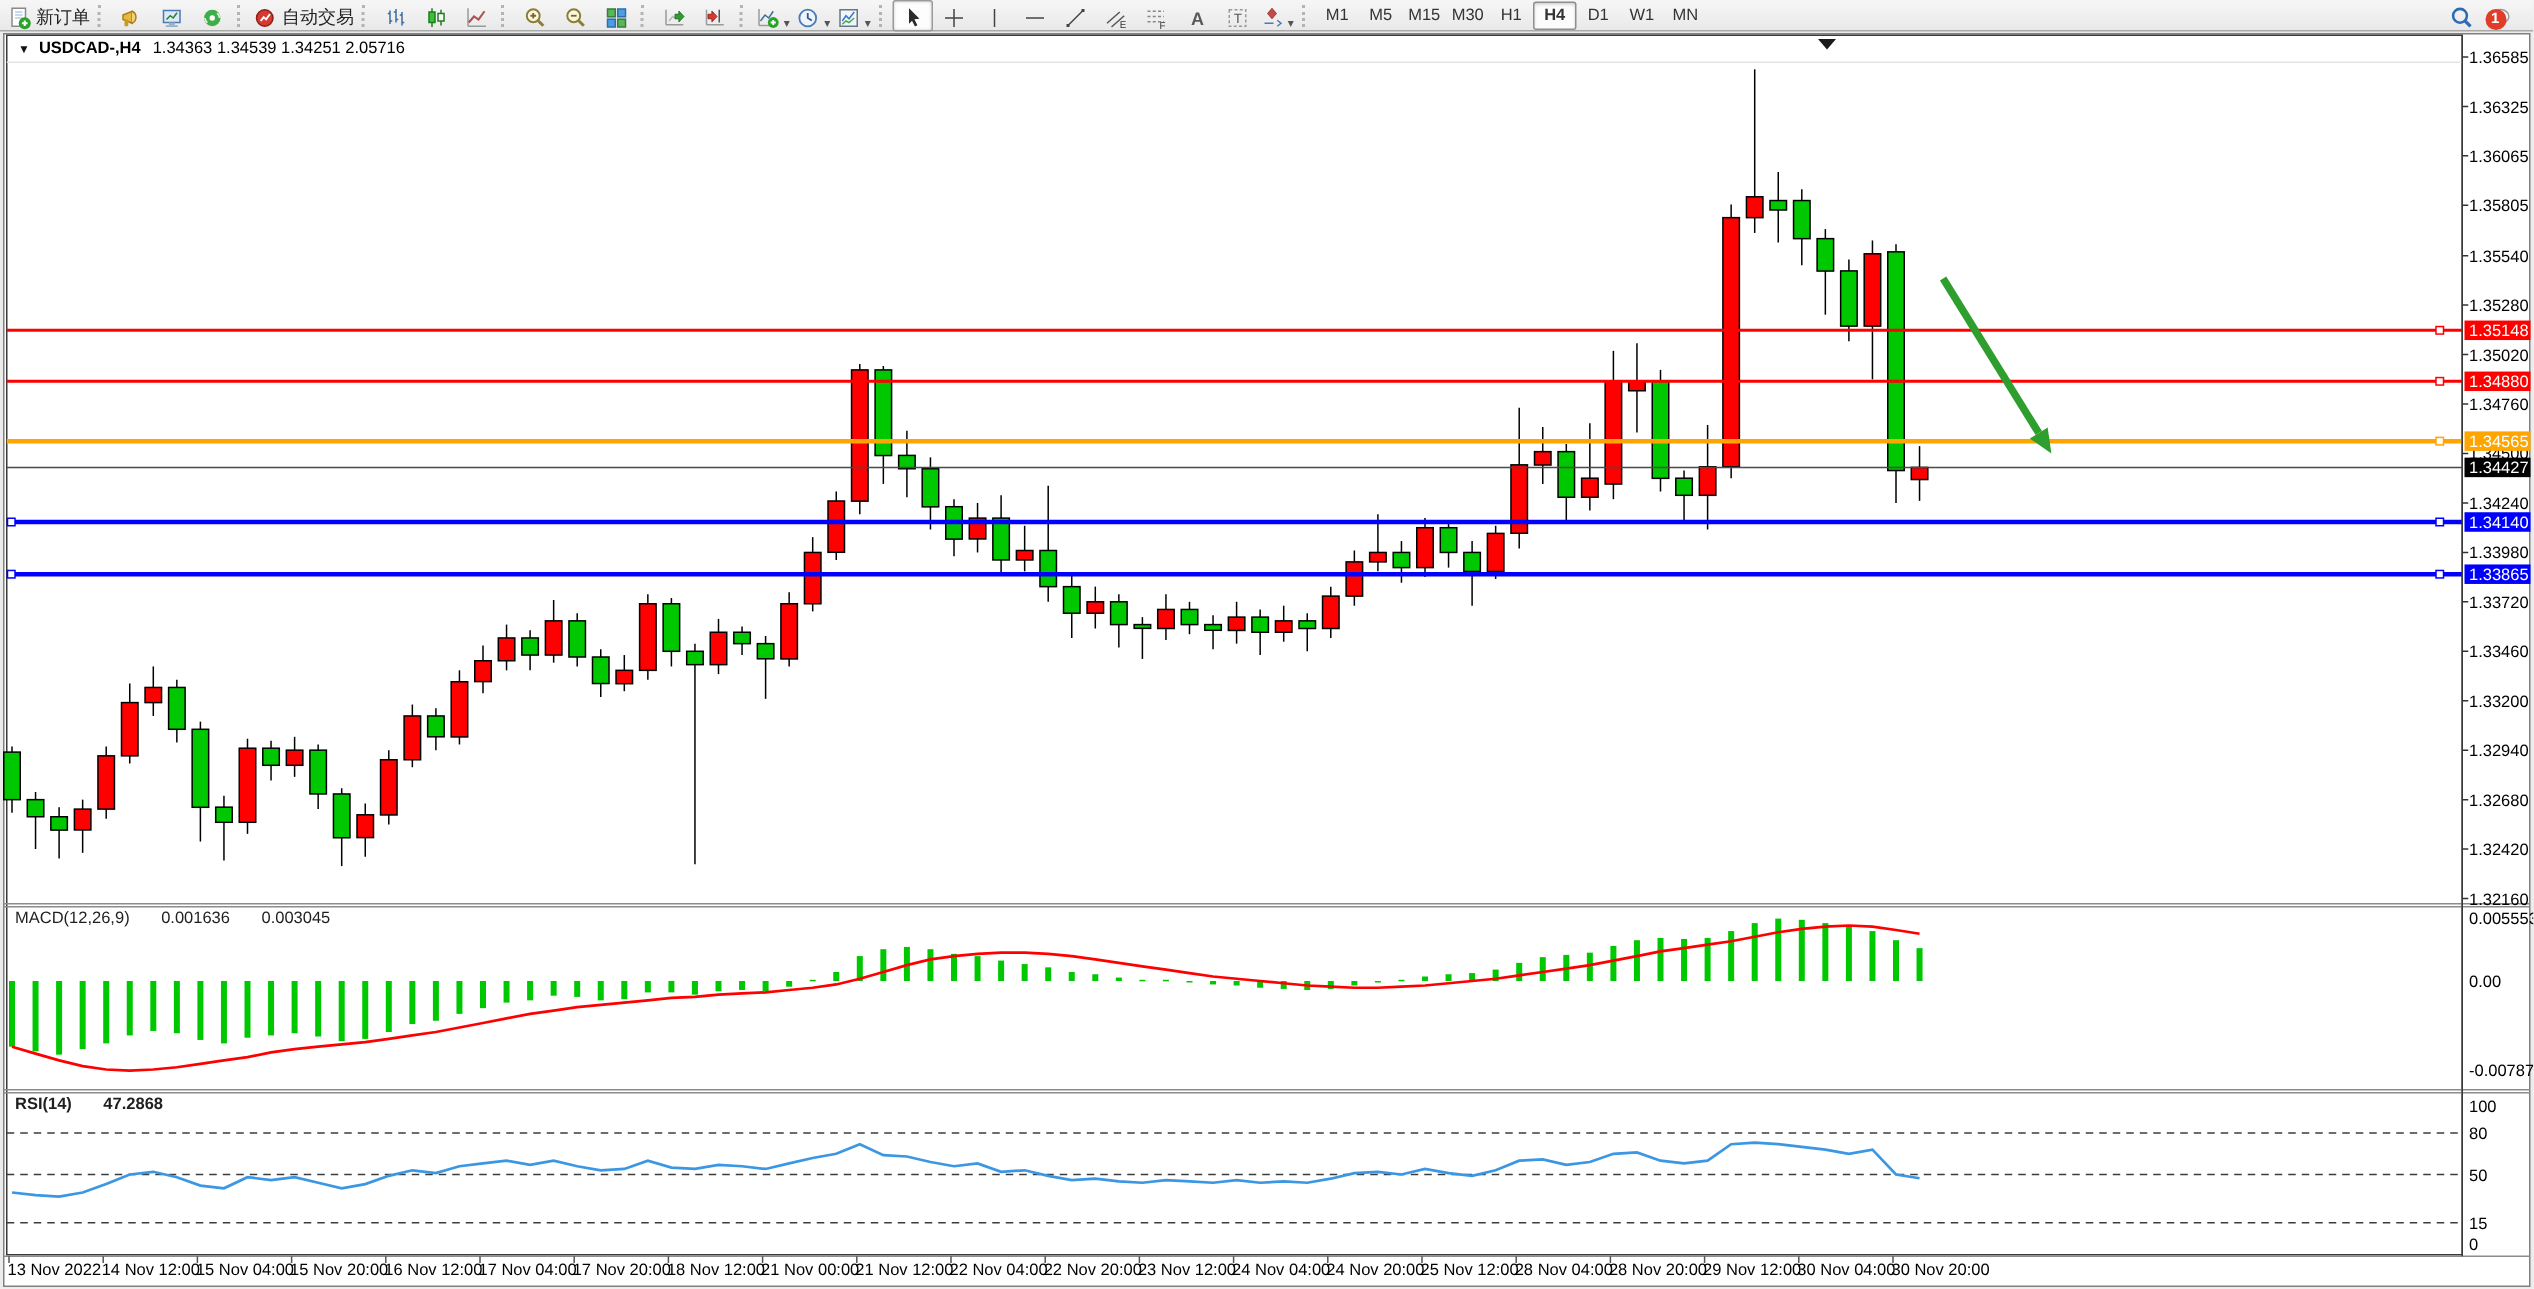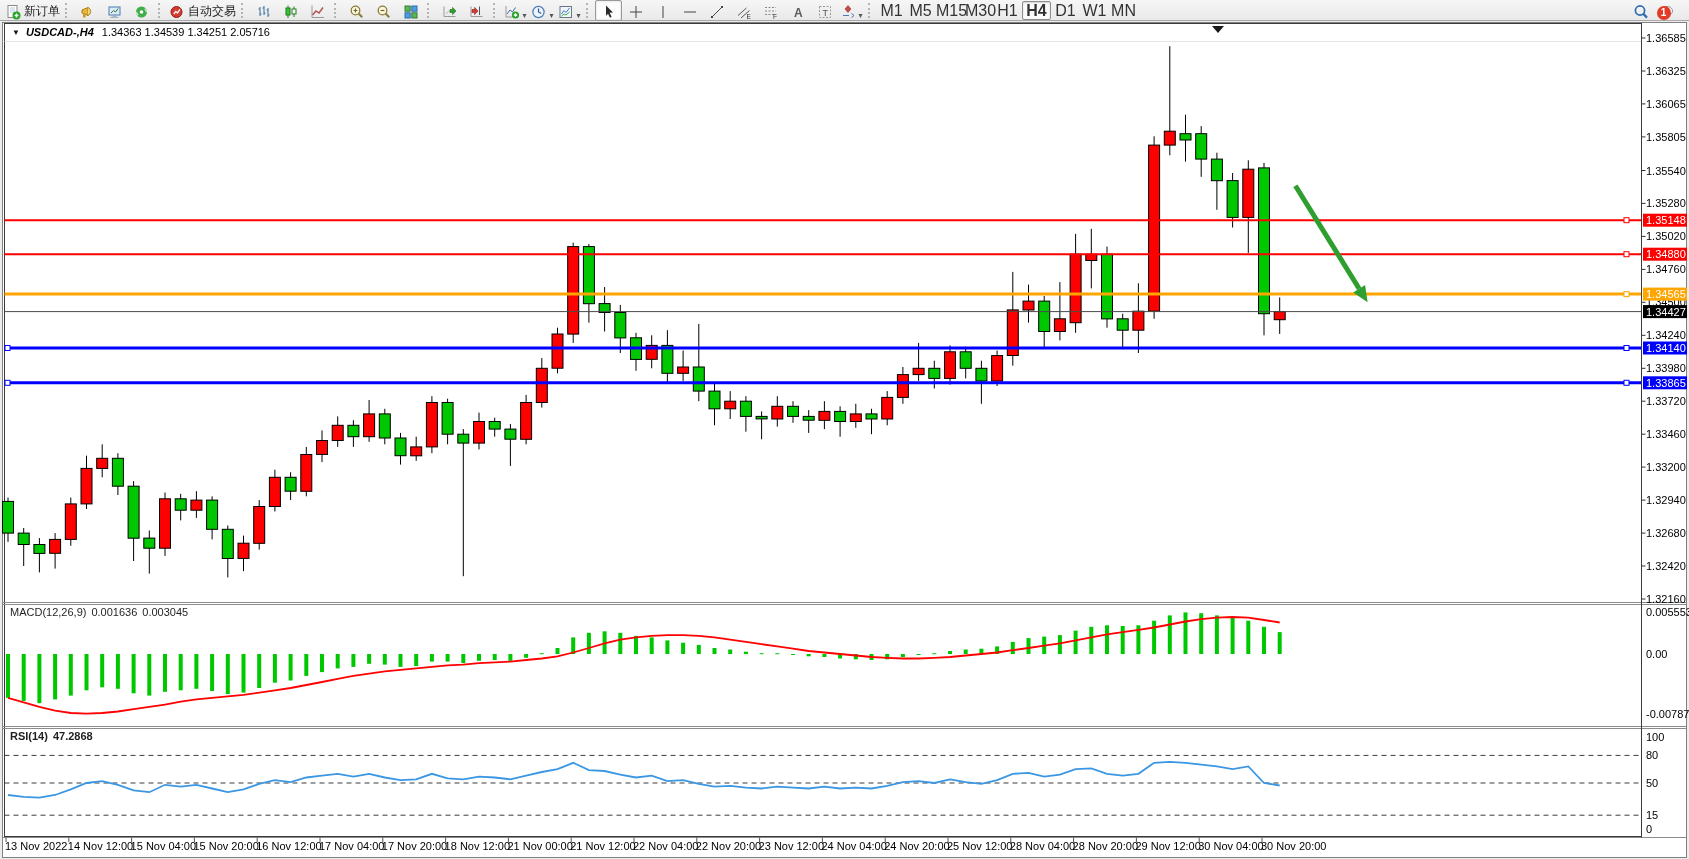--- a/index.html
+++ b/index.html
@@ -6,32 +6,32 @@
   #stage{position:relative;width:1689px;height:859px;overflow:hidden;background:#ececec;}
   
   #toolbar{position:absolute;left:0;top:0;width:1689px;height:21px;background:linear-gradient(#f6f6f6,#e9e9e9);
            border-bottom:1px solid #a8a8a8;display:flex;align-items:center;padding-left:3px;box-sizing:border-box;z-index:5;}
   .tb-btn{height:19px;min-width:23px;display:flex;align-items:flex-end;justify-content:center;border:1px solid transparent;
           border-radius:2px;padding:0 1px;cursor:default;}
   .tb-btn.active{border-color:#9a9a9a;background:#fdfdfd;box-shadow:inset 0 0 2px #c8c8c8;}
   .tb-btn .lbl{font-size:12px;color:#222;margin-left:3px;white-space:nowrap;}
   .tb-btn .caret{font-size:8px;color:#555;margin-left:2px;}
   .sep{width:4px;height:15px;margin:0 3px;border-left:2px dotted #b4b4b4;}
-  .tf{width:27px;height:17px;font-size:16px;color:#333;text-align:center;line-height:17px;border:1px solid transparent;border-radius:2px;}
+  .tf{width:27px;height:17px;font-size:11px;color:#333;text-align:center;line-height:17px;border:1px solid transparent;border-radius:2px;}
   .tf.active{background:#fcfcfc;border-color:#8e8e8e;box-shadow:inset 0 1px 2px #d0d0d0;font-weight:bold;}
   #tb-right{margin-left:auto;margin-right:8px;display:flex;align-items:center;}
   #chat-badge{position:absolute;margin-left:-8px;margin-top:-12px;background:#e03c28;color:#fff;font-size:10px;font-weight:bold;
               width:14px;height:14px;border-radius:8px;text-align:center;line-height:14px;}
   
   #chart-area{position:absolute;left:0;top:0;width:1689px;height:859px;}
   #titlebar{position:absolute;left:12px;top:26px;z-index:4;font-size:11px;color:#000;display:flex;align-items:center;}
   #titlebar .tri{font-size:8px;margin-right:6px;color:#111;}
-  #titlebar .sym{font-weight:bold;margin-right:8px;font-style:italic;}
+  #titlebar .sym{font-weight:bold;margin-right:8px;}
   .ind-label{position:absolute;z-index:4;font-size:11px;color:#1f1f1f;}
-  .ind-label span{margin-right:5px;}
+  .ind-label span{margin-right:21px;}
 </style>
 </head>
 <body>
 
 <div id="stage">
   <div id="chart-area">
     <svg id="chart-svg" width="1689" height="859">
         <rect x="2.5" y="22.5" width="1684" height="835" fill="#ffffff" stroke="#808080"></rect>
         <rect x="4.5" y="23.5" width="1637" height="813" fill="#ffffff" stroke="#3a3a3a"></rect>
         <line x1="4.5" y1="41.5" x2="1641.5" y2="41.5" stroke="#e4e4e4"></line>

